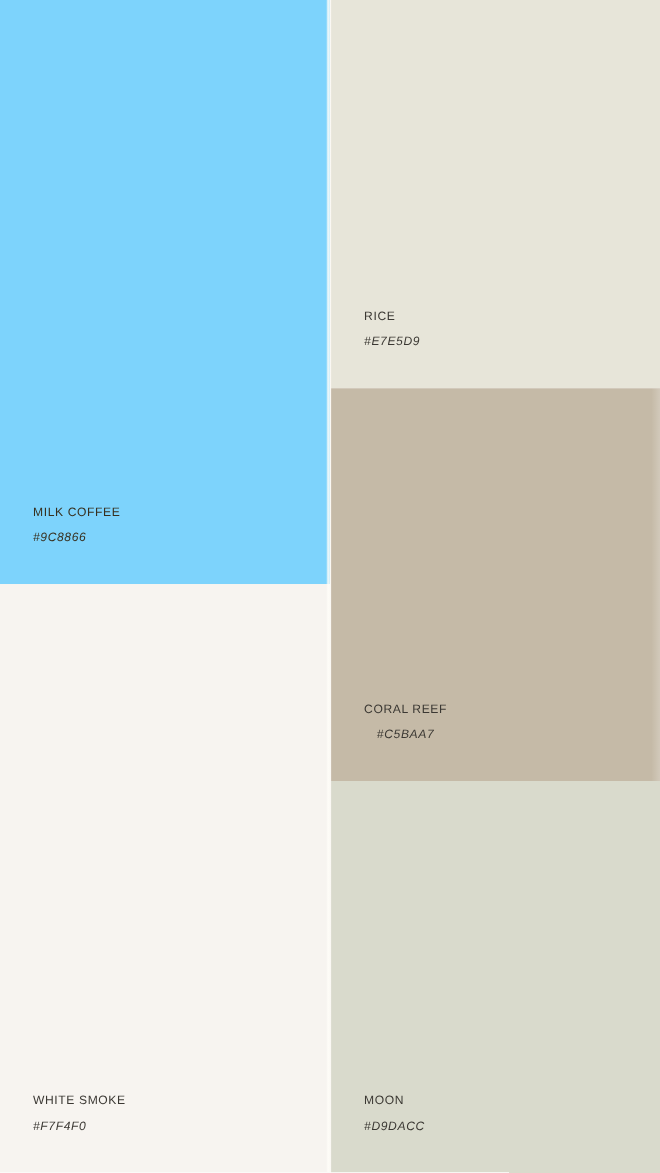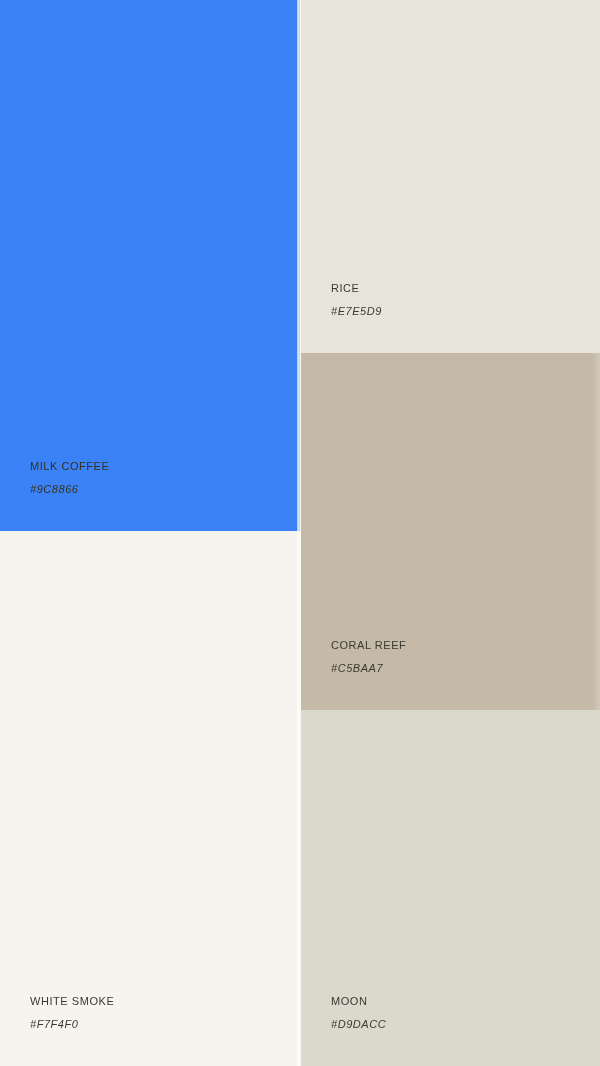--- a/index.html
+++ b/index.html
@@ -44,20 +44,21 @@
     left: 301px;
     top: 0;
     width: 299px;
     height: 353px;
   }
   .sw-coral-reef {
     left: 301px;
     top: 353px;
     width: 299px;
     height: 357px;
+    text-align: center;
   }
   .sw-moon {
     left: 301px;
     top: 710px;
     width: 353px;
     height: 356px;
   }
 
   
   .column-seam {
@@ -110,21 +111,21 @@
   
   .sw-milk-coffee .label {
     color: #37301f;
   }
 </style>
 </head>
 <body>
 
 <div class="palette">
 
-  <div class="swatch sw-milk-coffee" style="background-color: #3b82f6;">
+  <div class="swatch sw-milk-coffee" style="background-color: #7dd3fc;">
     <div class="label">
       <span class="name">MILK COFFEE</span>
       <span class="hex">#9C8866</span>
     </div>
   </div>
 
   <div class="swatch sw-white-smoke" style="background-color: rgb(247, 244, 240);">
     <div class="label">
       <span class="name">WHITE SMOKE</span>
       <span class="hex">#F7F4F0</span>

